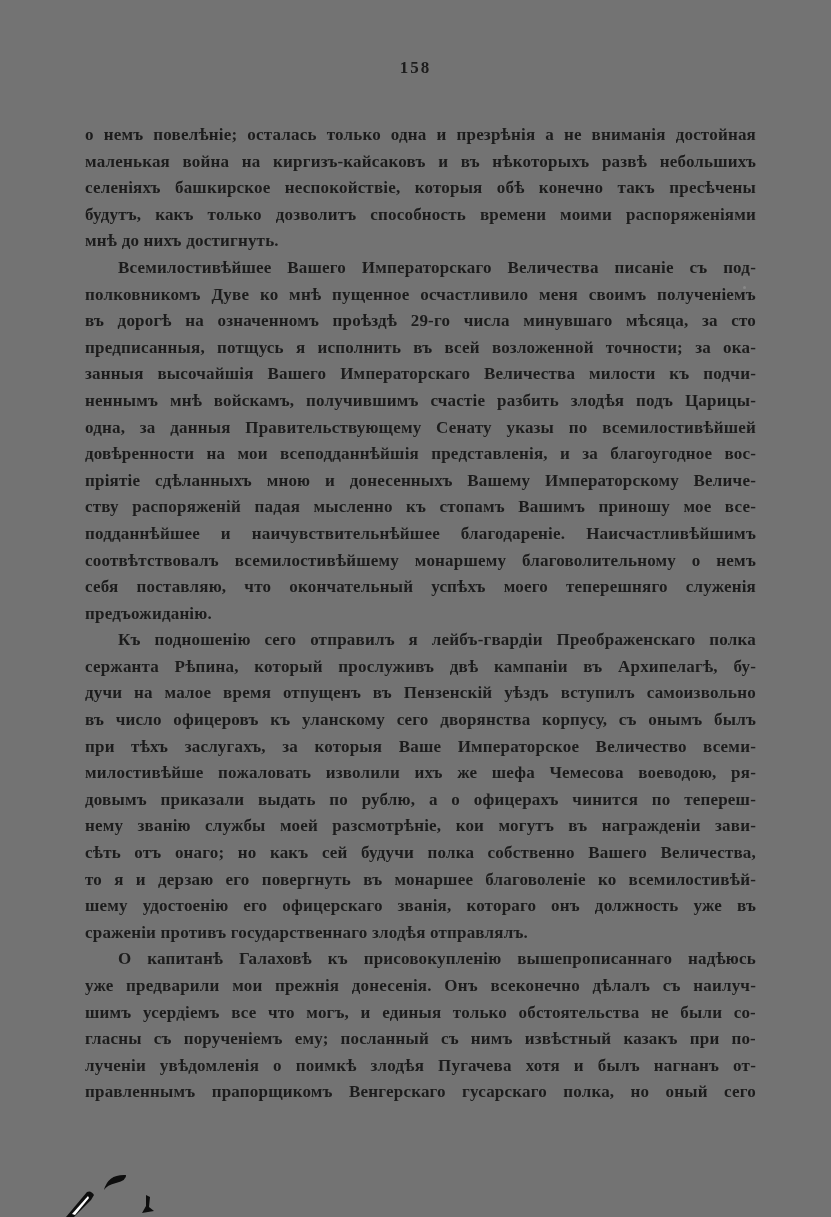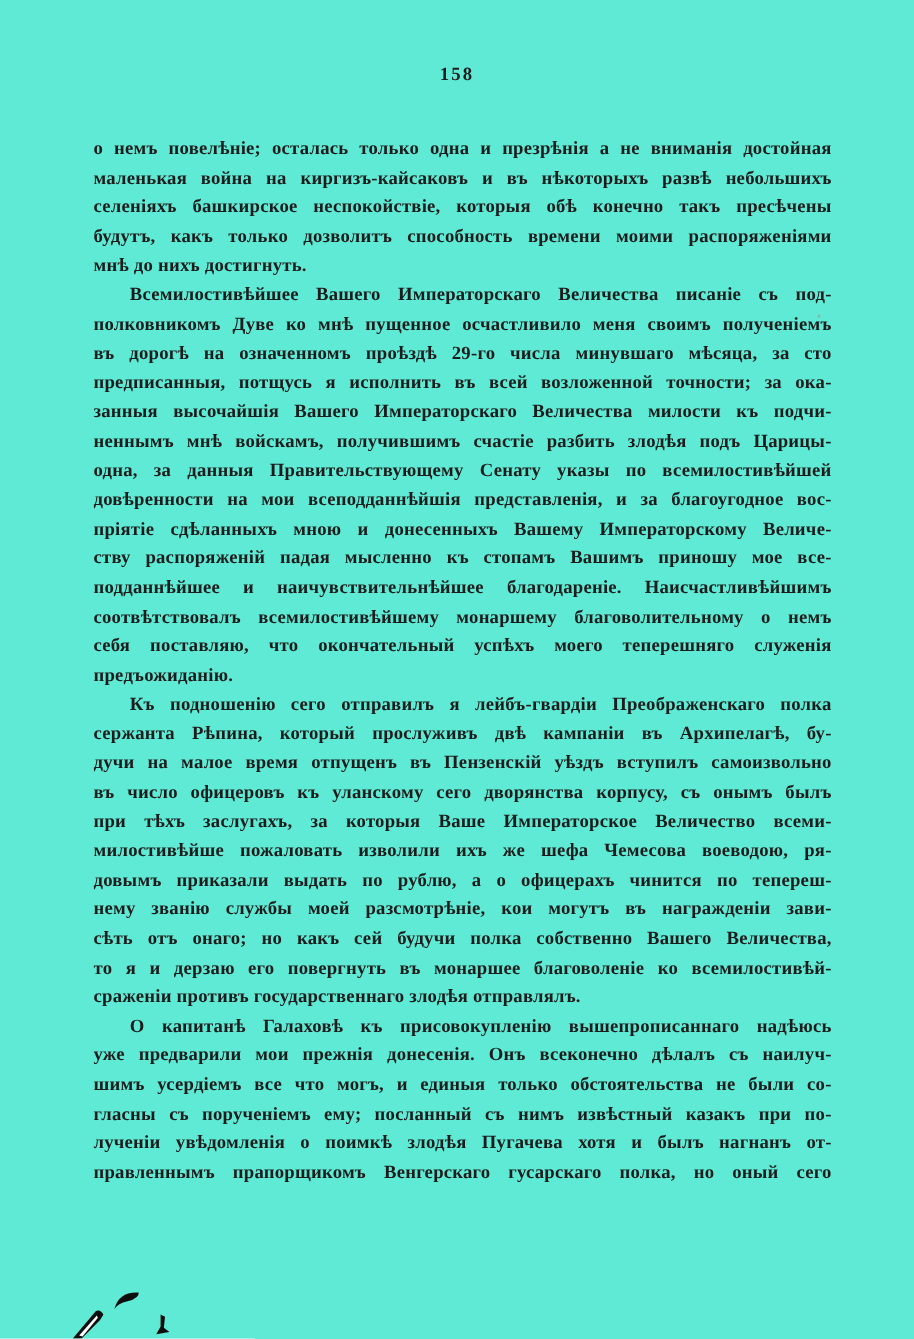--- a/index.html
+++ b/index.html
@@ -1,20 +1,20 @@
 <!DOCTYPE html>
 <html><head>
 <meta charset="utf-8">
 <style>
   html, body { margin: 0; padding: 0; background: #ffffff; }
   .page {
     position: relative;
     width: 831px;
     height: 1217px;
-    background: #5eead4;
+    background: #737373;
     font-family: "Liberation Serif", "DejaVu Serif", serif;
     overflow: hidden;
   }
   .page-number {
     position: absolute;
     top: 58px;
     left: 0;
     width: 100%;
     text-align: center;
     font-size: 17px;
@@ -95,20 +95,21 @@
       <span class="line indent">Къ подношенію сего отправилъ я лейбъ-гвардіи Преображенскаго полка</span>
       <span class="line">сержанта Рѣпина, который прослуживъ двѣ кампаніи въ Архипелагѣ, бу-</span>
       <span class="line">дучи на малое время отпущенъ въ Пензенскій уѣздъ вступилъ самоизвольно</span>
       <span class="line">въ число офицеровъ къ уланскому сего дворянства корпусу, съ онымъ былъ</span>
       <span class="line">при тѣхъ заслугахъ, за которыя Ваше Императорское Величество всеми-</span>
       <span class="line">милостивѣйше пожаловать изволили ихъ же шефа Чемесова воеводою, ря-</span>
       <span class="line">довымъ приказали выдать по рублю, а о офицерахъ чинится по тепереш-</span>
       <span class="line">нему званію службы моей разсмотрѣніе, кои могутъ въ награжденіи зави-</span>
       <span class="line">сѣть отъ онаго; но какъ сей будучи полка собственно Вашего Величества,</span>
       <span class="line">то я и дерзаю его повергнуть въ монаршее благоволеніе ко всемилостивѣй-</span>
+      <span class="line">шему удостоенію его офицерскаго званія, котораго онъ должность уже въ</span>
       <span class="line end">сраженіи противъ государственнаго злодѣя отправлялъ.</span>
     </p>
 
     <p class="para">
       <span class="line indent">О капитанѣ Галаховѣ къ присовокупленію вышепрописаннаго надѣюсь</span>
       <span class="line">уже предварили мои прежнія донесенія. Онъ всеконечно дѣлалъ съ наилуч-</span>
       <span class="line">шимъ усердіемъ все что могъ, и единыя только обстоятельства не были со-</span>
       <span class="line">гласны съ порученіемъ ему; посланный съ нимъ извѣстный казакъ при по-</span>
       <span class="line">лученіи увѣдомленія о поимкѣ злодѣя Пугачева хотя и былъ нагнанъ от-</span>
       <span class="line">правленнымъ прапорщикомъ Венгерскаго гусарскаго полка, но оный сего</span>

